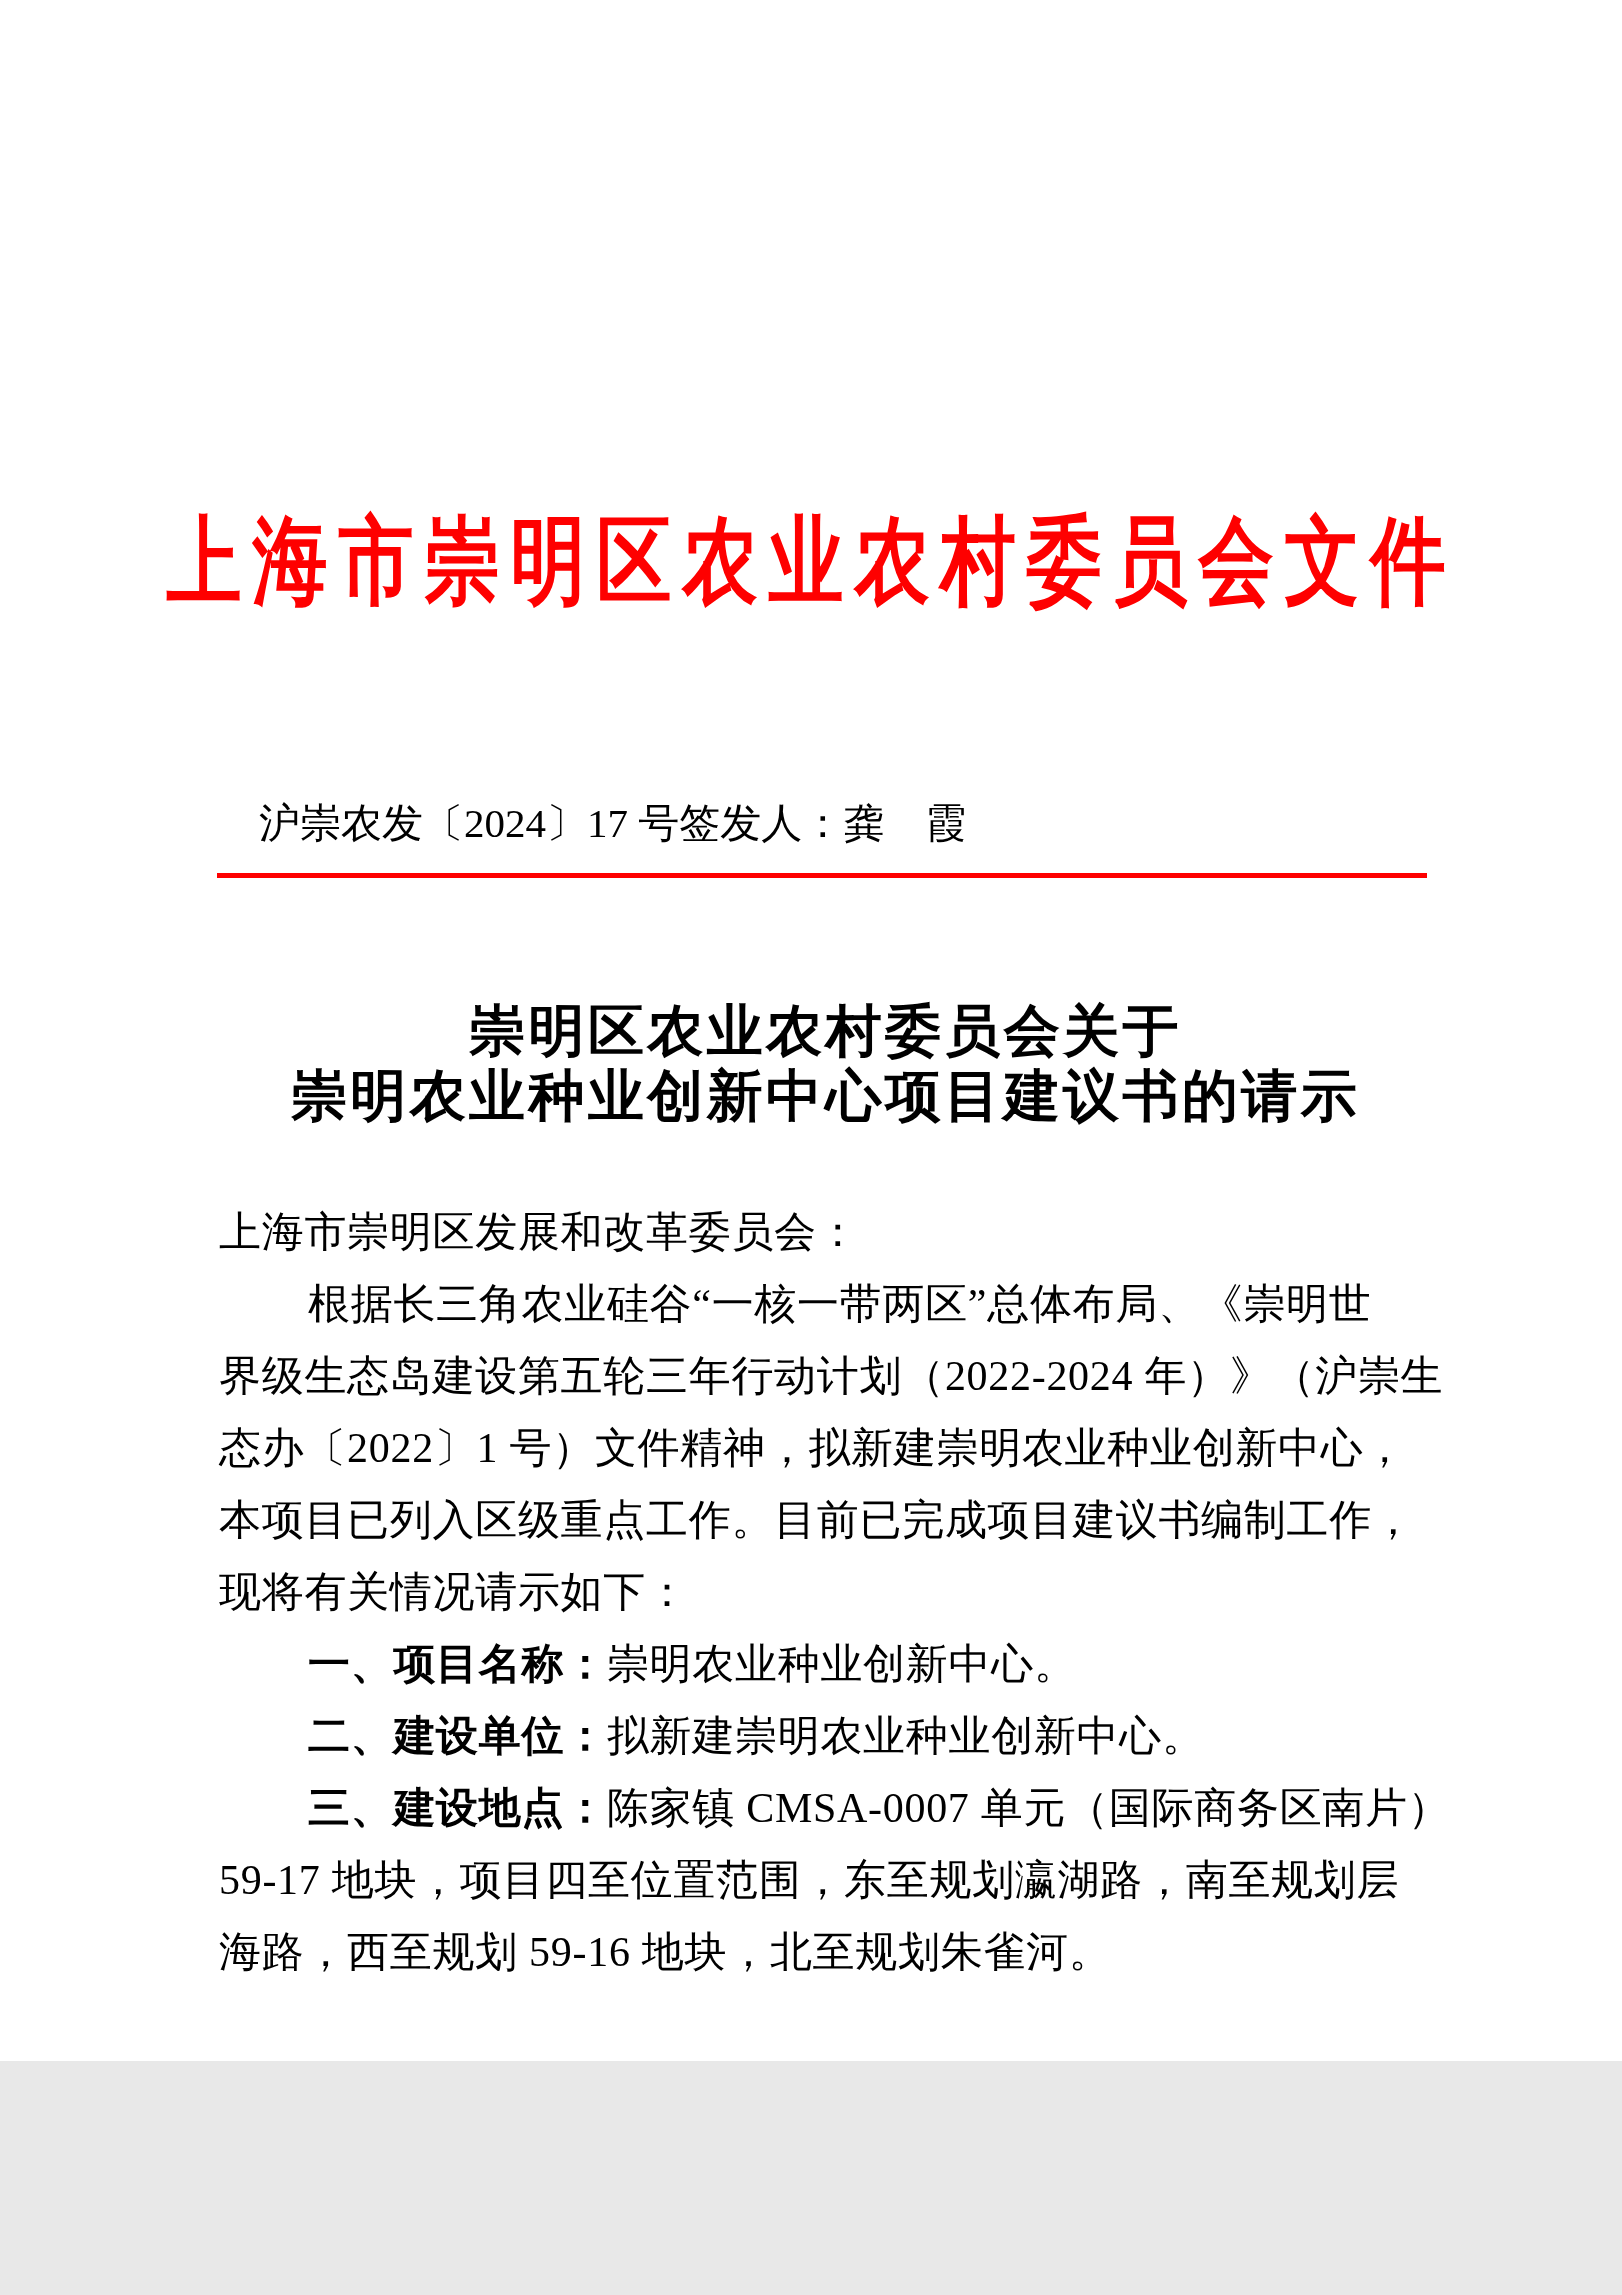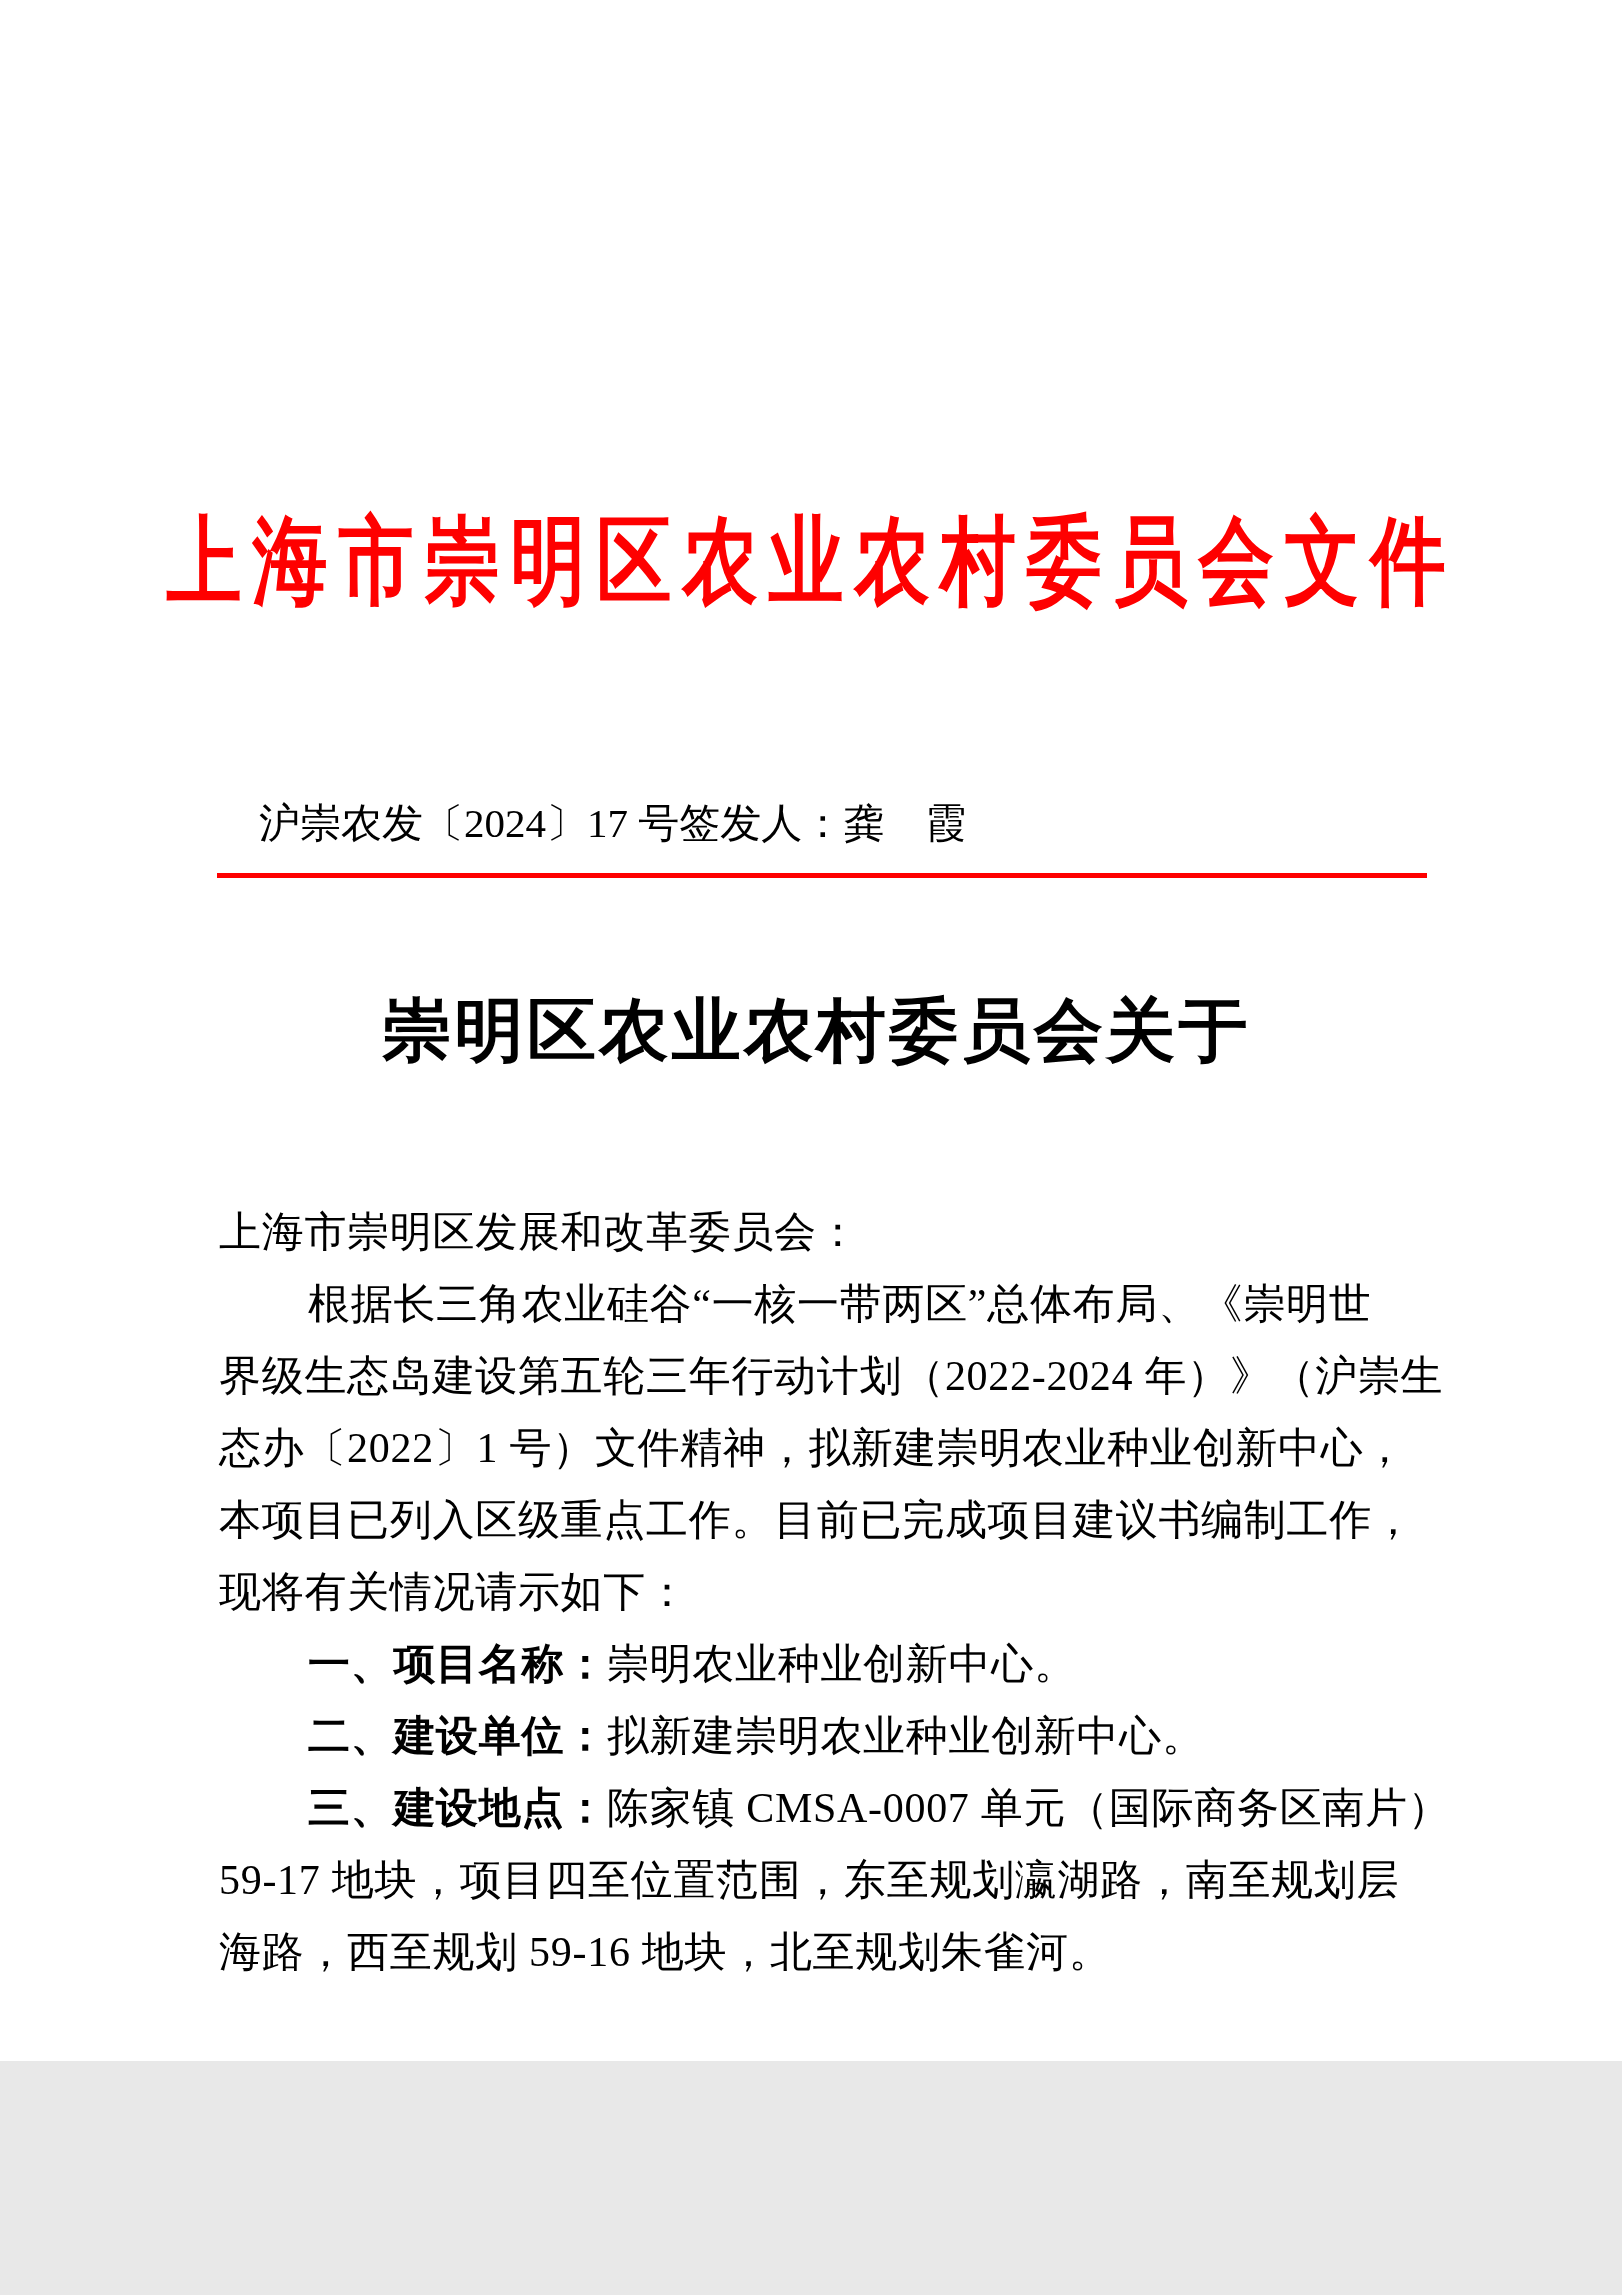--- a/index.html
+++ b/index.html
@@ -51,25 +51,25 @@
     left: 217px;
     width: 1210px;
     height: 4.8px;
     background: #fe0000;
   }
 
   
   .doc-title {
     position: absolute;
     top: 999px;
-    left: 223px;
+    left: 232px;
     width: 1187px;
     text-align: center;
     font-weight: 700;
-    font-size: 69px;
+    font-size: 56px;
     line-height: 65px;
     letter-spacing: 3.4px;
     white-space: nowrap;
   }
 
   
   .body-text {
     position: absolute;
     top: 1196px;
     left: 219px;
@@ -105,20 +105,21 @@
 
   <div class="docnum-row">
     <span>沪崇农发〔2024〕17 号</span>
     <span><span>签发人：</span><span>龚　霞</span></span>
   </div>
 
   <div class="red-line"></div>
 
   <div class="doc-title">
     <div>崇明区农业农村委员会关于</div>
+    <div>崇明农业种业创新中心项目建议书的请示</div>
   </div>
 
   <div class="body-text">
     <div class="line">上海市崇明区发展和改革委员会：</div>
     <div class="line indent">根据长三角农业硅谷“一核一带两区”总体布局、《崇明世</div>
     <div class="line">界级生态岛建设第五轮三年行动计划（2022-2024 年）》（沪崇生</div>
     <div class="line">态办〔2022〕1 号）文件精神，拟新建崇明农业种业创新中心，</div>
     <div class="line">本项目已列入区级重点工作。目前已完成项目建议书编制工作，</div>
     <div class="line">现将有关情况请示如下：</div>
 

